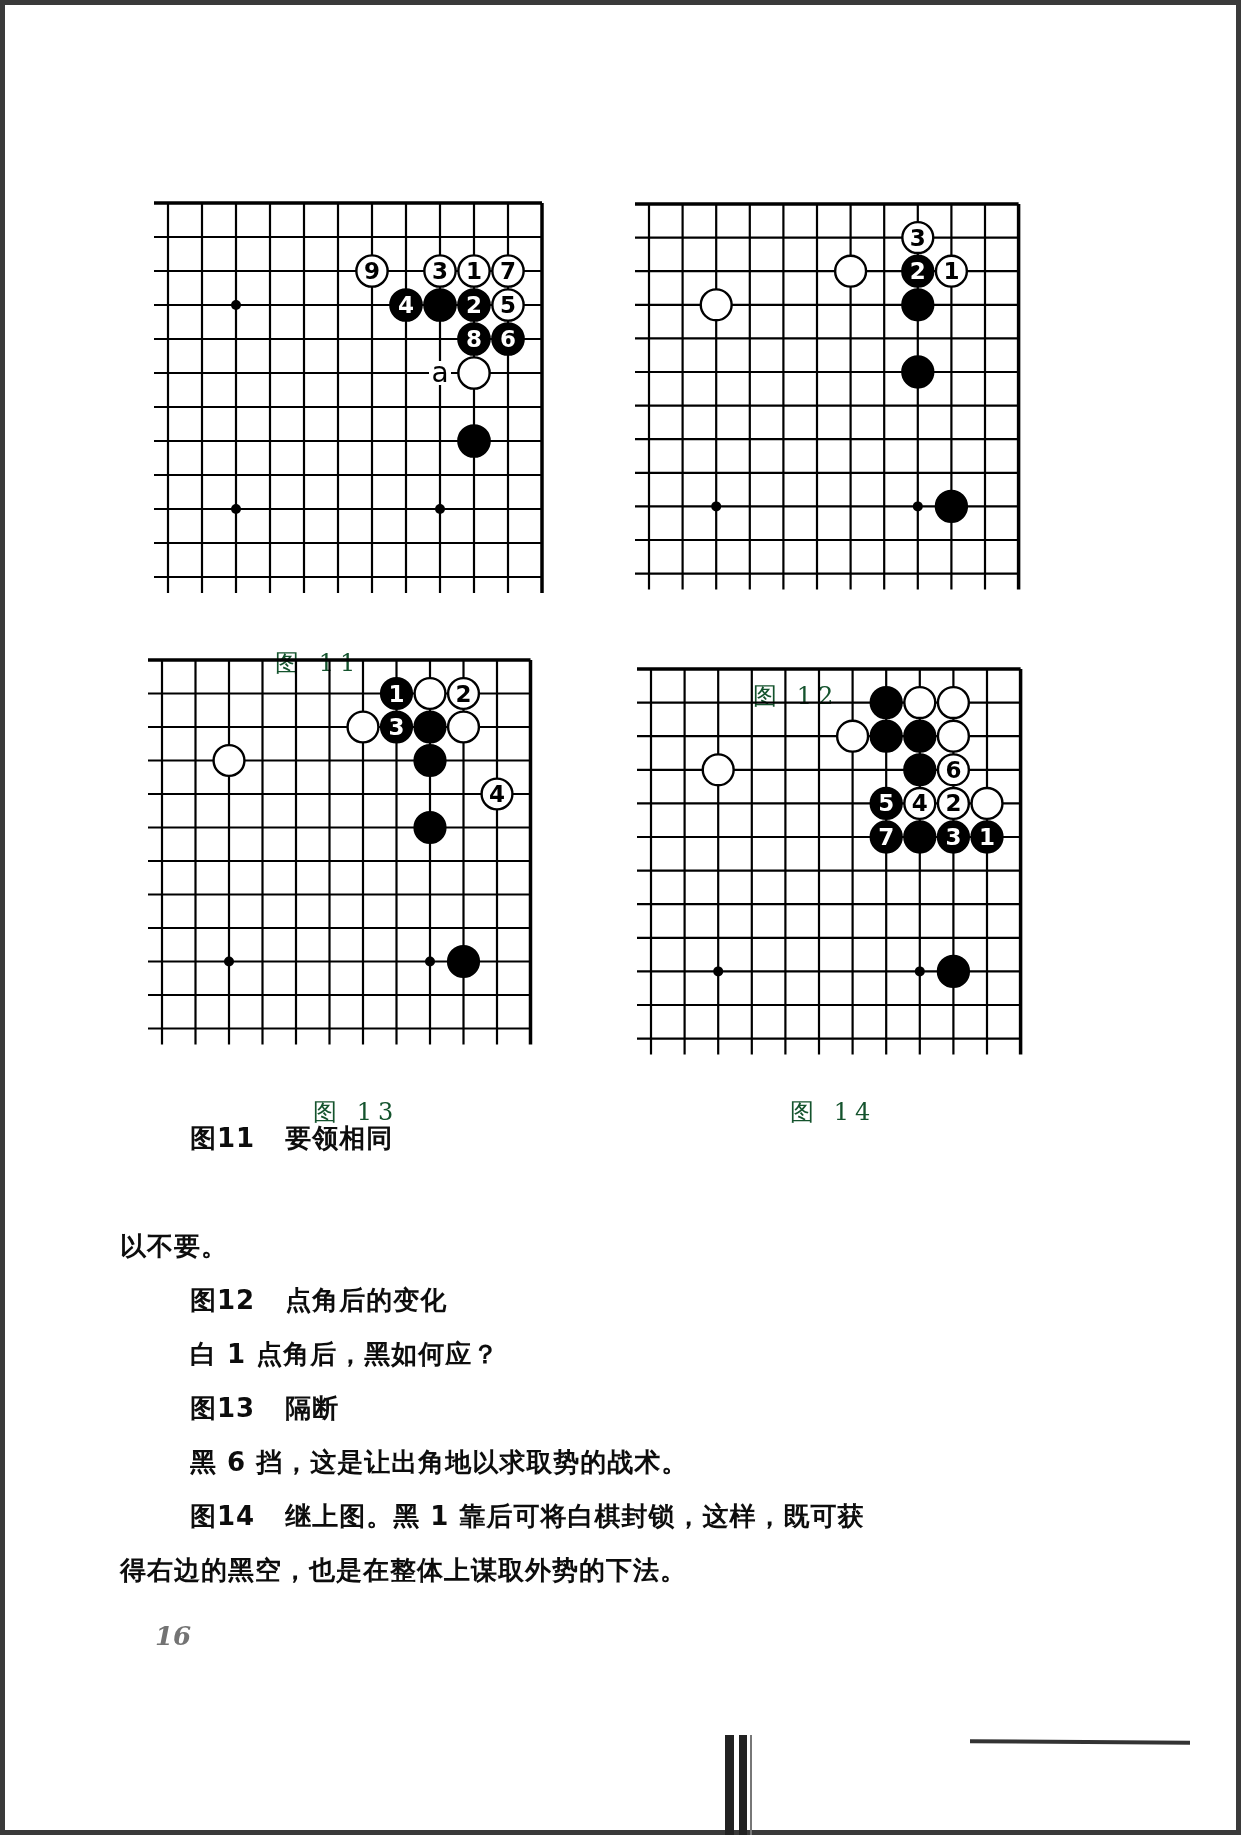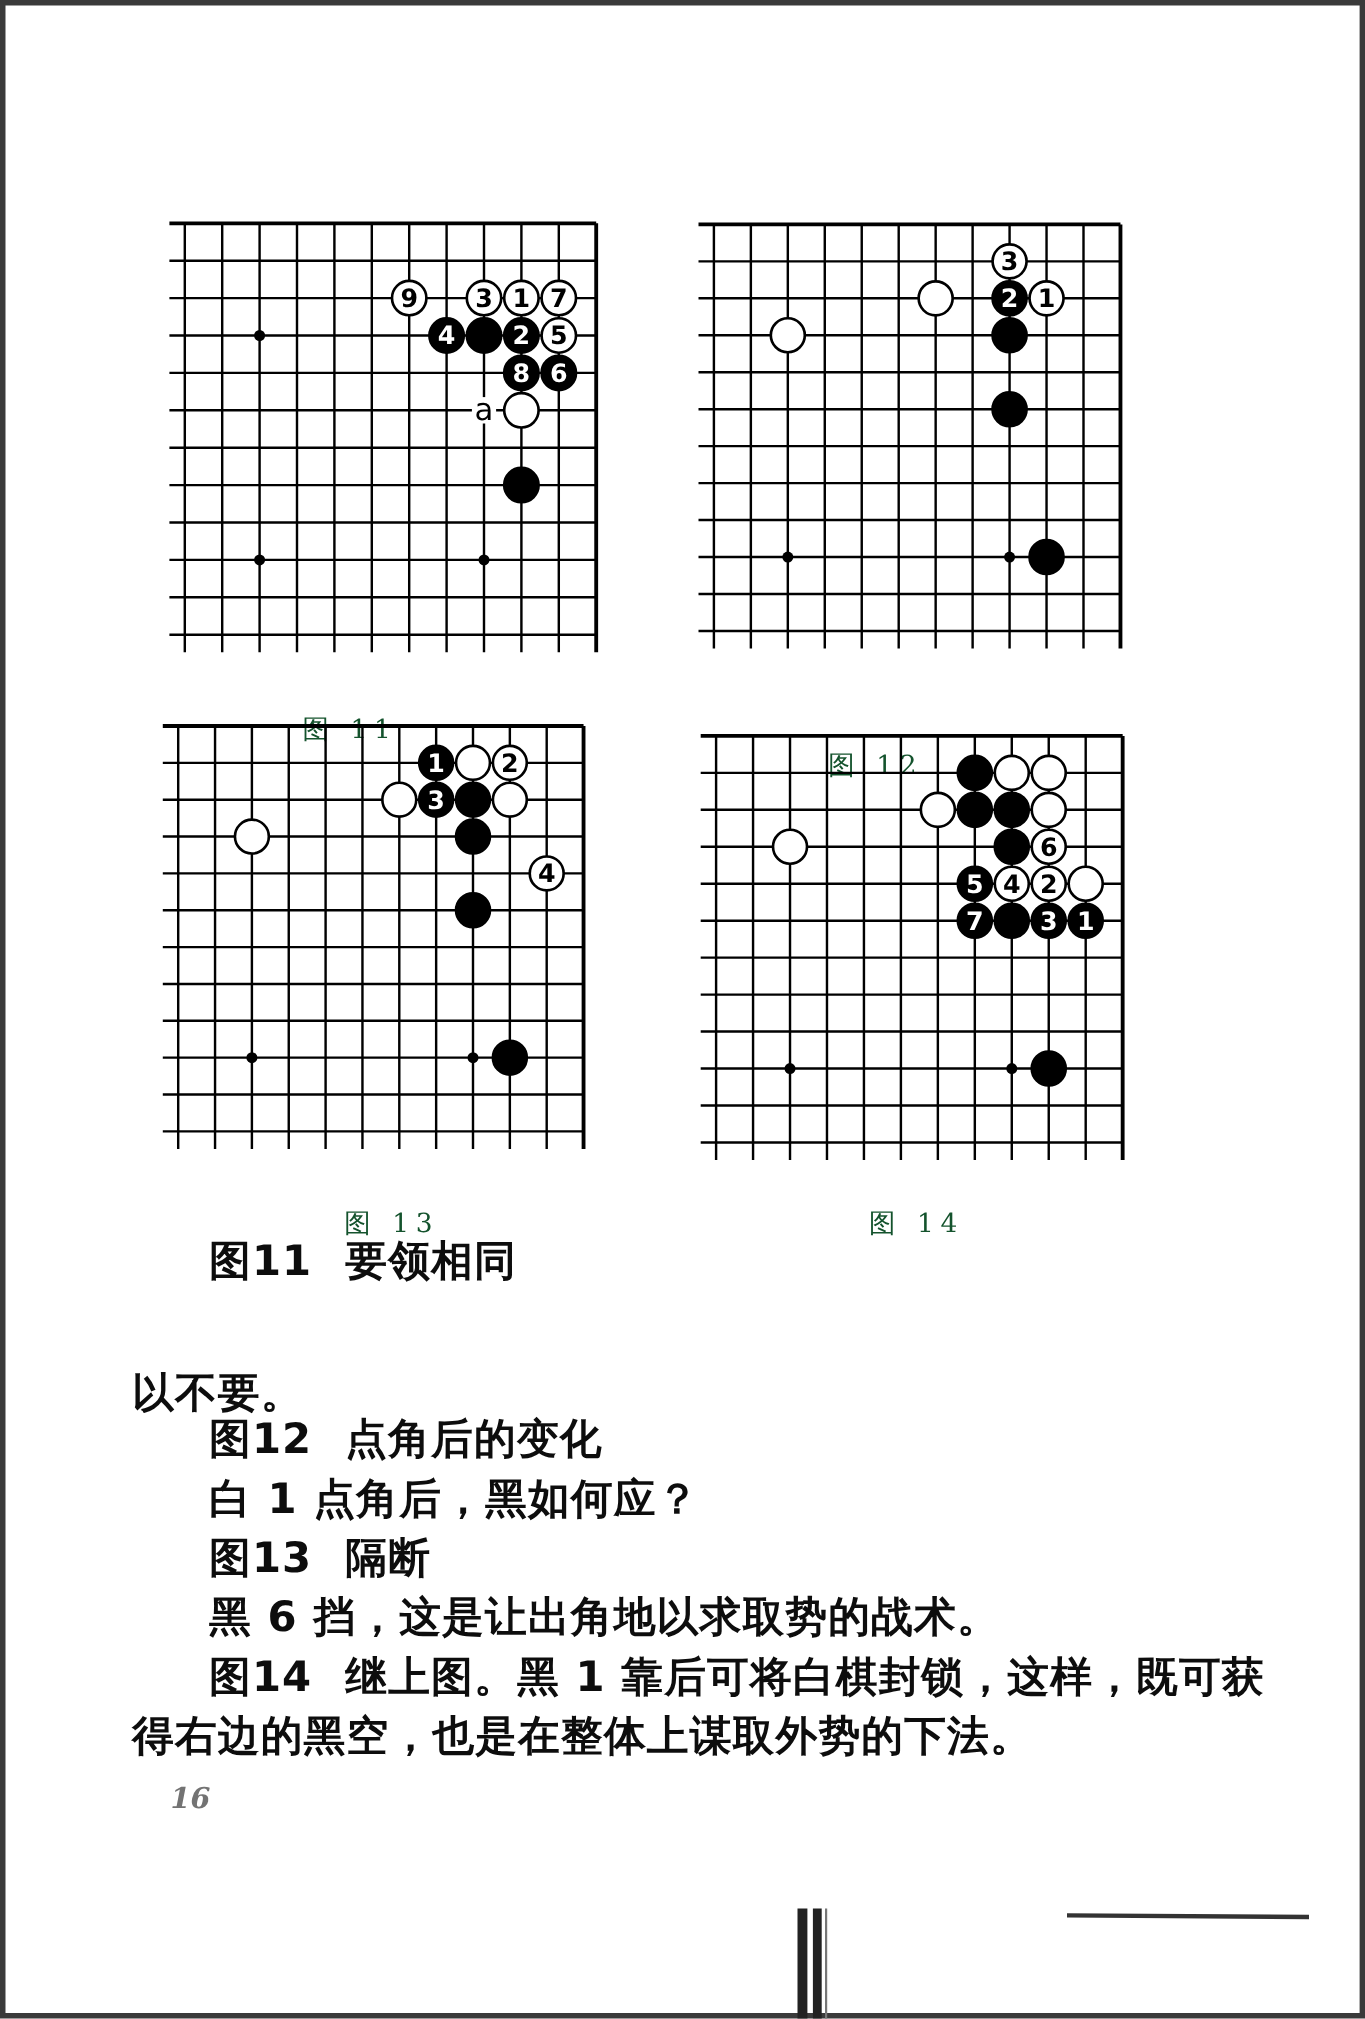--- a/index.html
+++ b/index.html
@@ -22,21 +22,21 @@
   .caption {
     position: absolute;
     font-size: 24px;
     color: #14532d;
     letter-spacing: 6px;
     font-family: "DejaVu Serif", serif;
     margin-top: 30px;
   }
   .text-line {
     position: absolute;
-    font-size: 38px;
+    font-size: 26px;
     color: #0d0d0d;
     font-weight: bold;
     white-space: nowrap;
     font-family: "DejaVu Sans", "Liberation Sans", sans-serif;
     letter-spacing: 1px;
   }
   .heading-num { margin-right: 30px; }
   .page-number {
     position: absolute;
     left: 150px; top: 1616px;
@@ -368,21 +368,21 @@
         <g>
           <circle cx="316.40000000000003" cy="307.40000000000003" r="15.456000000000001" fill="#000" stroke="#000" stroke-width="2.4"></circle>
         </g>
       </svg>
     </div>
   <div class="caption" style="left:785px; top:1061px;">图 14</div>
 
   <div class="text-line" style="left:185px; top:1116px;">
     <span class="heading-num">图11</span><span>要领相同</span>
   </div>
-  <div class="text-line" style="left:115px; top:1224px;margin-top:12px;">以不要。</div>
+  <div class="text-line" style="left:115px; top:1224px;">以不要。</div>
 
   <div class="text-line" style="left:185px; top:1278px;">
     <span class="heading-num">图12</span><span>点角后的变化</span>
   </div>
   <div class="text-line" style="left:185px; top:1332px;">白 1 点角后，黑如何应？</div>
 
   <div class="text-line" style="left:185px; top:1386px;">
     <span class="heading-num">图13</span><span>隔断</span>
   </div>
   <div class="text-line" style="left:185px; top:1440px;">黑 6 挡，这是让出角地以求取势的战术。</div>

